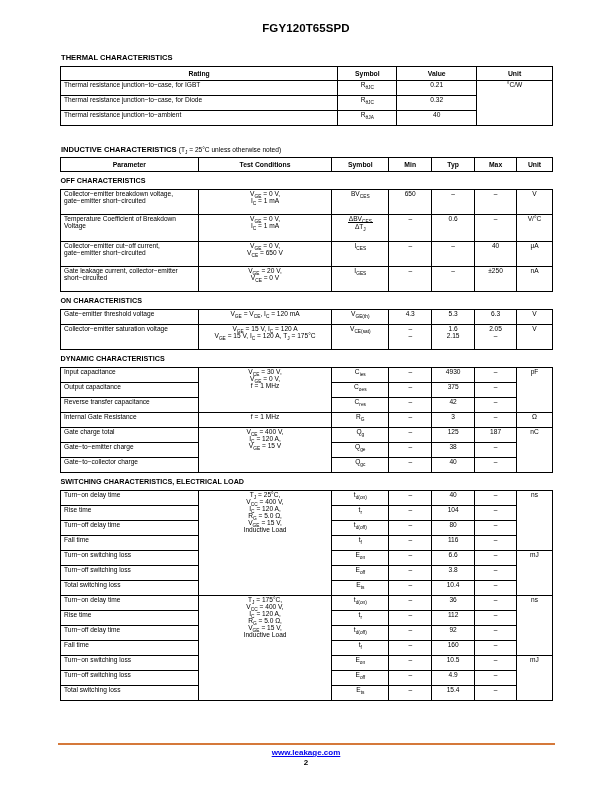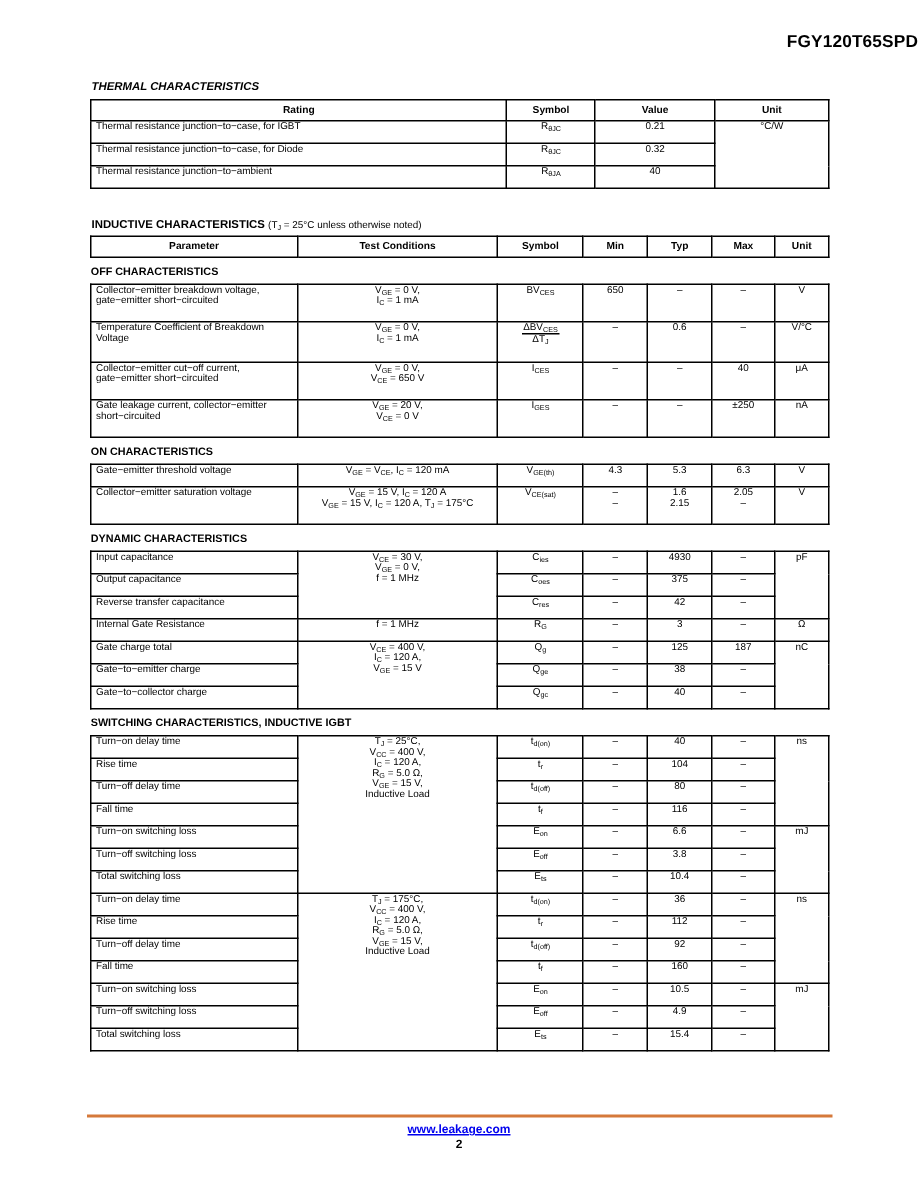--- a/index.html
+++ b/index.html
@@ -1,17 +1,17 @@
 <!DOCTYPE html>
 <html><head>
 <meta charset="utf-8">
 <style>
   html, body { margin: 0; padding: 0; background: #ffffff; }
   body { width: 612px; height: 792px; position: relative; font-family: "Liberation Sans", sans-serif; color: #000; overflow: hidden; }
-  .title { position: absolute; top: 22px; left: 0; width: 612px; text-align: right; font-weight: bold; font-size: 11.5px; letter-spacing: 0.1px; }
+  .title { position: absolute; top: 22px; left: 0; width: 612px; text-align: center; font-weight: bold; font-size: 11.5px; letter-spacing: 0.1px; }
   .sec-title { position: absolute; left: 61px; font-weight: bold; font-size: 7.6px; }
   .sec-title .note { font-weight: normal; font-size: 6.6px; }
   table { position: absolute; border-collapse: collapse; font-size: 6.6px; padding-left: 36px; }
   td, th { border: 1px solid #000; padding: 0 3px; vertical-align: top; }
   th { font-weight: bold; text-align: center; height: 13px; vertical-align: middle; font-size: 6.8px; }
   .c { text-align: center; }
   .l { text-align: left; }
   sub { font-size: 4.8px; vertical-align: -1.5px; line-height: 0; }
   .subhead td { border: none; font-weight: bold; font-size: 7.2px; padding: 0; height: 17px; vertical-align: middle; }
   .frac { display: inline-block; text-align: center; }
@@ -19,21 +19,21 @@
   .frac .den { display: block; }
   .footer-line { position: absolute; left: 58px; top: 743px; width: 497px; height: 2px; background: #d5793a; }
   .footer-link { position: absolute; top: 748px; left: 0; width: 612px; text-align: center; font-size: 8px; font-weight: bold; color: #0000ee; text-decoration: underline; }
   .footer-page { position: absolute; top: 758px; left: 0; width: 612px; text-align: center; font-size: 8px; font-weight: bold; }
 </style>
 </head>
 <body>
 
 <div class="title">FGY120T65SPD</div>
 
-<div class="sec-title" style="top:53px;font-style:italic;">THERMAL CHARACTERISTICS</div>
+<div class="sec-title" style="top:53px;">THERMAL CHARACTERISTICS</div>
 <table style="top:66px; left:60px; width:493px;">
   <colgroup>
       <col style="width:278px">
       <col style="width:59px">
       <col style="width:80px">
       <col style="width:76px">
     </colgroup>
   <tbody>
       <tr>
     <th>Rating</th>
@@ -199,21 +199,21 @@
   </tr>
   <tr style="height:15px">
     <td class="l">Gate−to−collector charge</td>
     <td class="c">Q<sub>gc</sub></td>
     <td class="c">–</td>
     <td class="c">40</td>
     <td class="c">–</td>
   </tr>
 
   <tr class="subhead">
-        <td colspan="7">SWITCHING CHARACTERISTICS, INDUCTIVE IGBT</td>
+        <td colspan="7">SWITCHING CHARACTERISTICS, ELECTRICAL LOAD</td>
       </tr>
 
   <tr style="height:15px">
     <td class="l">Turn−on delay time</td>
     <td class="c" rowspan="7">T<sub>J</sub> = 25°C,<br>V<sub>CC</sub> = 400 V,<br>I<sub>C</sub> = 120 A,<br>R<sub>G</sub> = 5.0 Ω,<br>V<sub>GE</sub> = 15 V,<br>Inductive Load</td>
     <td class="c">t<sub>d(on)</sub></td>
     <td class="c">–</td>
     <td class="c">40</td>
     <td class="c">–</td>
     <td class="c" rowspan="4">ns</td>

